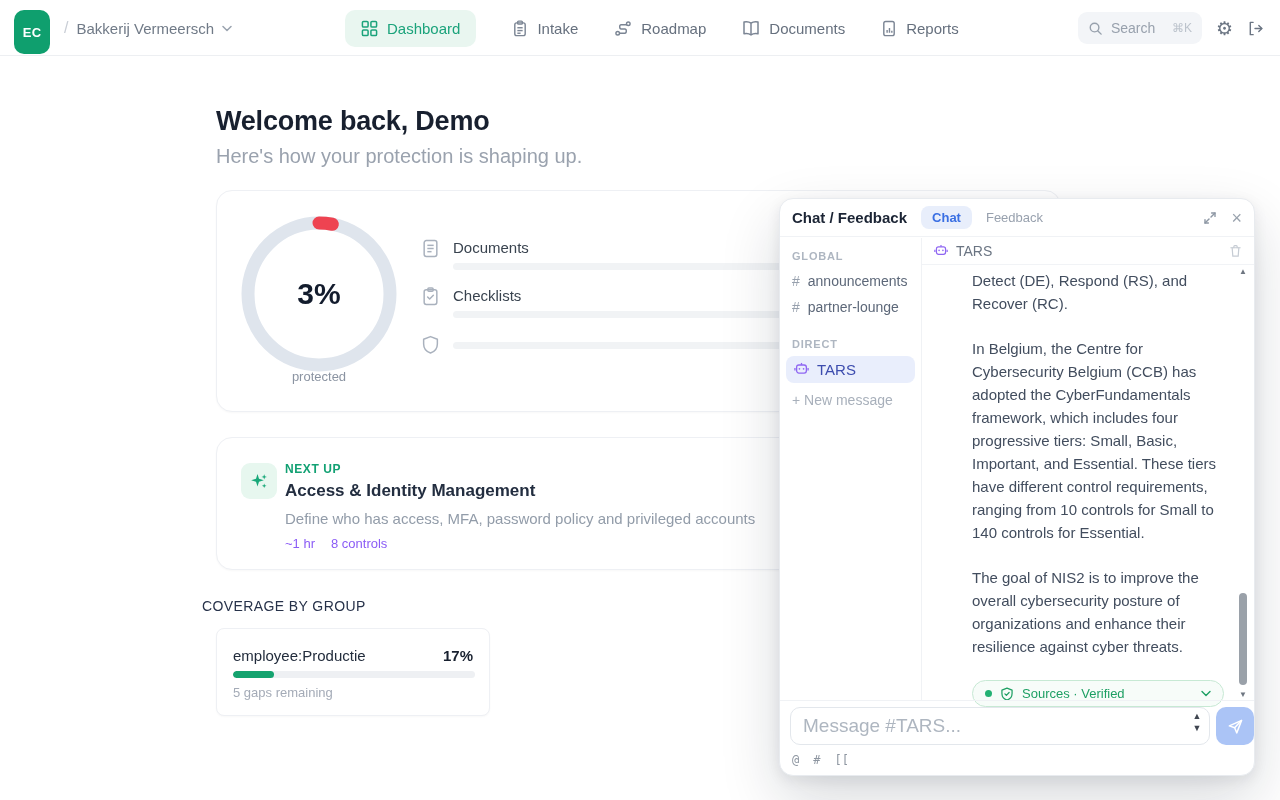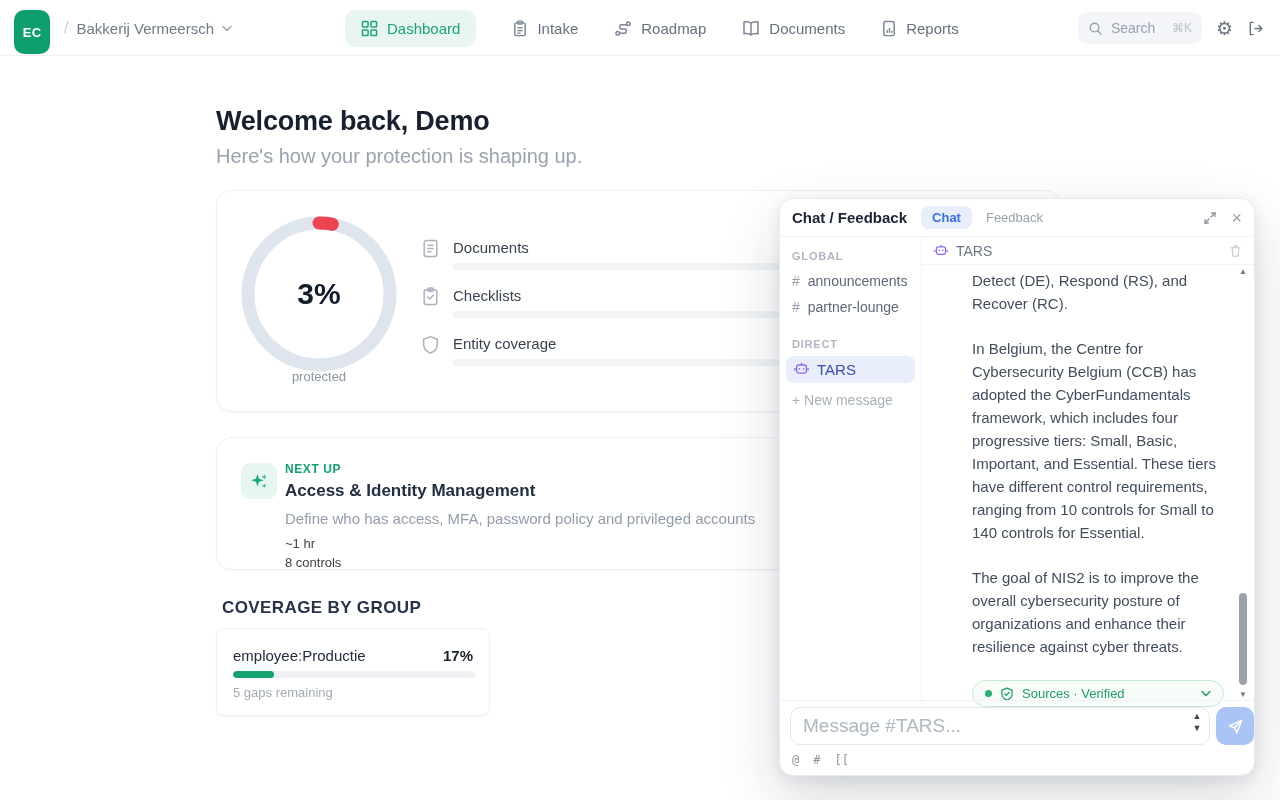--- a/index.html
+++ b/index.html
@@ -35,23 +35,23 @@
   .ov-row .row-icon { position:absolute; left:-32px; top:0px; color:#a9b1bd; }
   .ov-row .row-label { font-size:15px; color:#39434f; }
   .ov-row .row-track { margin-top:7px; height:7px; border-radius:4px; background:#f1f3f5; overflow:hidden; }
   .ov-row .row-fill { height:7px; border-radius:4px; background:#15a36f; width:0; }
 
   #card-next { left:216px; top:437px; width:845px; height:133px; }
   .next-iconbox { position:absolute; left:24px; top:25px; width:36px; height:36px; border-radius:9px; background:#e7f7ef; display:flex; align-items:center; justify-content:center; color:#18a879; }
   .next-eyebrow { position:absolute; left:68px; top:24px; font-size:12px; font-weight:700; color:#12a173; letter-spacing:.6px; }
   .next-title { position:absolute; left:68px; top:43px; font-size:17px; font-weight:600; color:#232e40; }
   .next-desc { position:absolute; left:68px; top:72px; font-size:15px; color:#929ca9; }
-  .next-meta { position:absolute; left:68px; top:98px; font-size:13px; color:#404040; display:flex; gap:4px;flex-direction:column; }
-
-  .cov-heading { position:absolute; left:222px; top:598px; font-size:17px; font-weight:700; color:#27324a; letter-spacing:.4px; }
+  .next-meta { position:absolute; left:68px; top:98px; font-size:13px; color:#8b5cf6; display:flex; gap:16px; }
+
+  .cov-heading { position:absolute; left:202px; top:598px; font-size:14px; font-weight:400; color:#27324a; letter-spacing:.4px; }
   #card-coverage { left:216px; top:628px; width:274px; height:88px; border-radius:8px; cursor:pointer; }
   .cov-name { position:absolute; left:16px; top:18px; font-size:15px; color:#222c3c; font-weight:500; }
   .cov-pct { position:absolute; right:16px; top:18px; font-size:15px; font-weight:700; color:#18202f; }
   .cov-track { position:absolute; left:16px; top:42px; width:242px; height:7px; border-radius:4px; background:#eef0f3; overflow:hidden; }
   .cov-fill { height:7px; border-radius:4px; background:#15a36f; }
   .cov-note { position:absolute; left:16px; top:56px; font-size:13px; color:#a4abb7; }
 
   
   .chatpanel { position:absolute; left:779px; top:198px; width:476px; height:578px; background:#ffffff; border:1px solid #e8ebef; border-radius:14px; box-shadow:0 24px 60px rgba(15,23,42,.16), 0 4px 14px rgba(15,23,42,.08); z-index:50; }
   .chat-header { position:absolute; left:0; right:0; top:0; height:38px; display:flex; align-items:center; gap:14px; padding:0 12px; border-bottom:1px solid #f0f2f5; }
@@ -224,21 +224,20 @@
       <div class="row-track">
           <div class="row-fill" style="width: 0%;"></div>
         </div>
     </div>
     <div class="ov-row" style="top:144px;">
       <span class="row-icon">
         <svg width="19" height="19" viewBox="0 0 18 18" fill="none" stroke="currentColor" stroke-width="1.4" stroke-linejoin="round">
             <path d="M9 1.5 L15.5 4 V8.5 C15.5 12.5 12.7 15.8 9 17 C5.3 15.8 2.5 12.5 2.5 8.5 V4 Z"></path>
           </svg>
       </span>
-      <div class="row-label">Entity coverage</div>
       <div class="row-track">
           <div class="row-fill" style="width: 0%;"></div>
         </div>
     </div>
   </section>
 
   <section class="card" id="card-next">
     <div class="next-iconbox">
       <svg width="18" height="18" viewBox="0 0 18 18" fill="currentColor">
           <path d="M7.5 2 L9 6.8 L13.8 8.3 L9 9.8 L7.5 14.6 L6 9.8 L1.2 8.3 L6 6.8 Z"></path>

